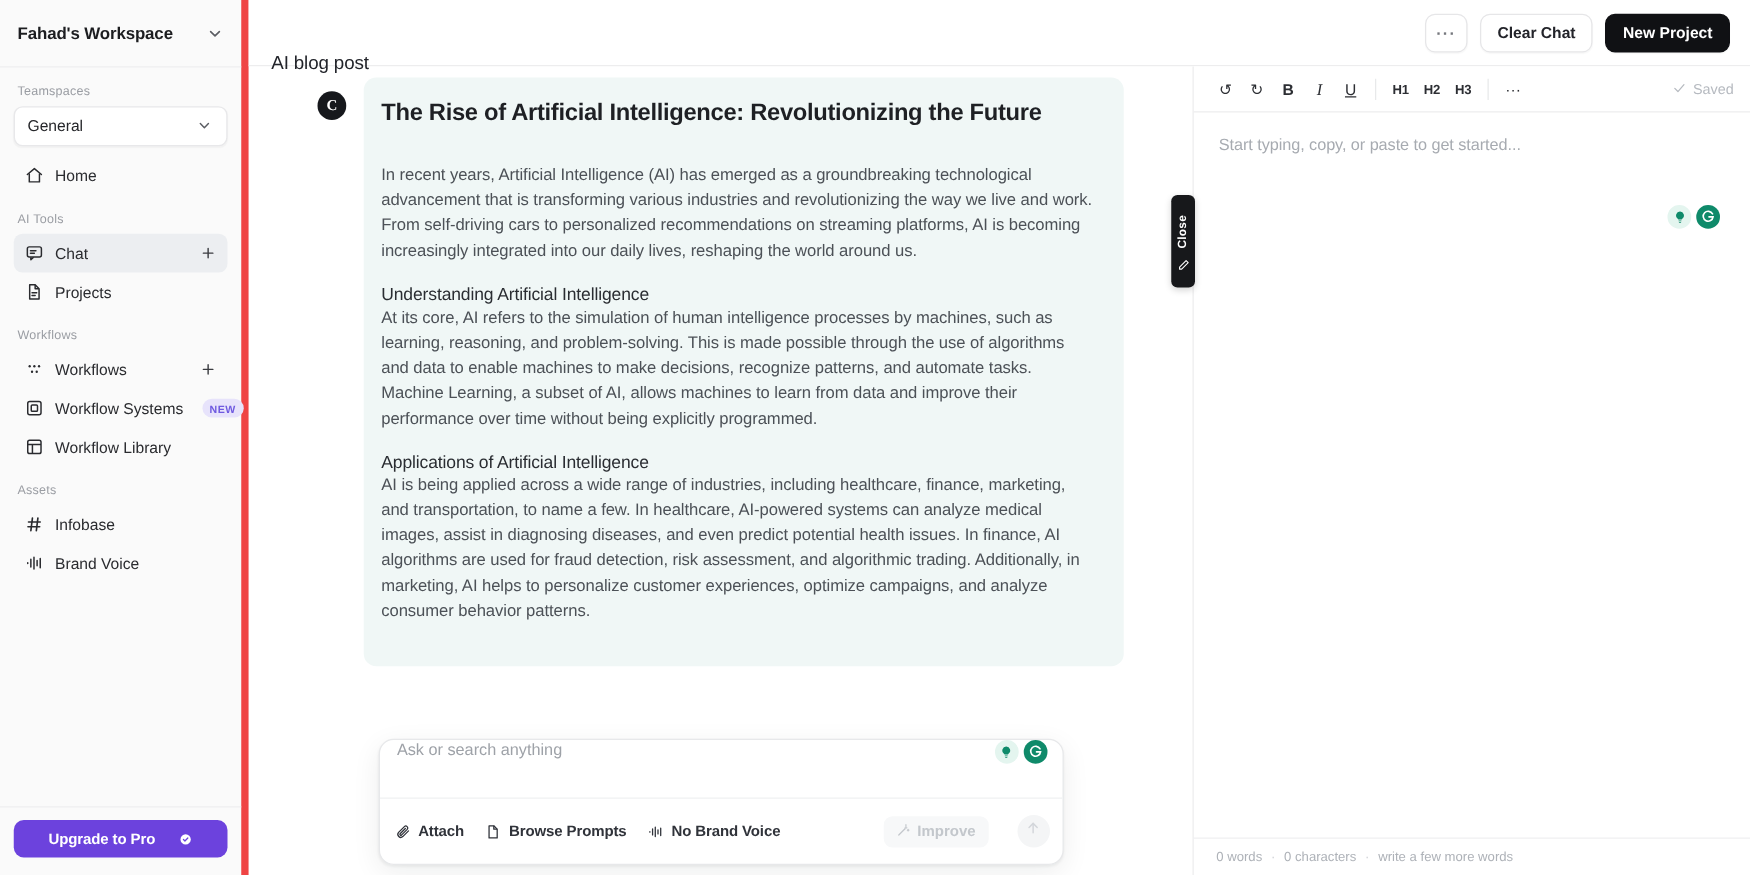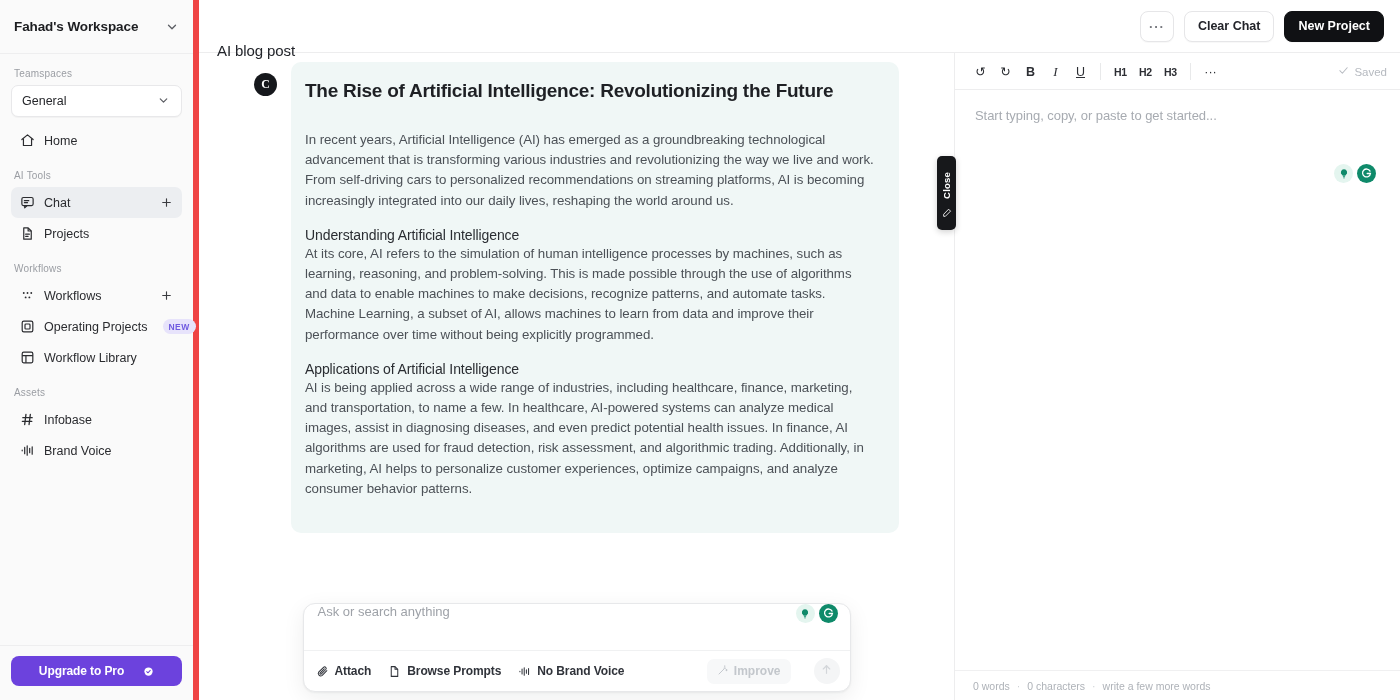--- a/index.html
+++ b/index.html
@@ -152,21 +152,21 @@
   .composer-input .ph { flex: 1; font-size: 13px; color: #9ea2a8; }
   .gicons { display: flex; align-items: center; gap: 4px; }
   .gbadge {
     width: 19px; height: 19px; border-radius: 50%;
     display: flex; align-items: center; justify-content: center;
   }
   .gbadge.bulb { background: #e4f5ef; }
   .gbadge.gram { background: #0f8a6a; }
 
   .composer-bar {
-    height: 41px; border-top: 1px solid #f0f1f2;
+    height: 53px; border-top: 1px solid #f0f1f2;
     display: flex; align-items: center; padding: 0 10px 0 12px; gap: 17px;
   }
   .cbtn {
     display: flex; align-items: center; gap: 6px;
     font-size: 12px; font-weight: 700; color: #30333a; cursor: pointer;
     letter-spacing: -.1px;
   }
   .cbtn .ci { width: 13px; height: 13px; display: flex; align-items: center; justify-content: center; color:#30333a;}
   .improve-btn {
     margin-left: auto; display: flex; align-items: center; gap: 5px;
@@ -320,21 +320,21 @@
             </svg>
         </span>
       </div>
       <div class="nav-item">
         <span class="ico">
           <svg viewBox="0 0 24 24" width="15" height="15" fill="none" stroke="currentColor" stroke-width="1.9" stroke-linejoin="round">
               <rect x="3.5" y="3.5" width="17" height="17" rx="2.6"></rect>
               <rect x="8" y="8" width="8" height="8" rx="1.4"></rect>
             </svg>
         </span>
-        <span class="txt">Operating Projects</span>
+        <span class="txt">Workflow Systems</span>
         <span class="badge-new">NEW</span>
       </div>
       <div class="nav-item">
         <span class="ico">
           <svg viewBox="0 0 24 24" width="15" height="15" fill="none" stroke="currentColor" stroke-width="1.9" stroke-linejoin="round">
               <rect x="3.5" y="3.5" width="17" height="17" rx="2.4"></rect>
               <path d="M3.5 9h17M9.5 9v11.5"></path>
             </svg>
         </span>
         <span class="txt">Workflow Library</span>

